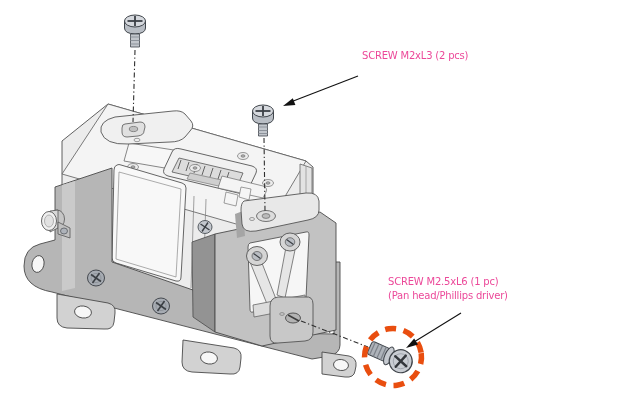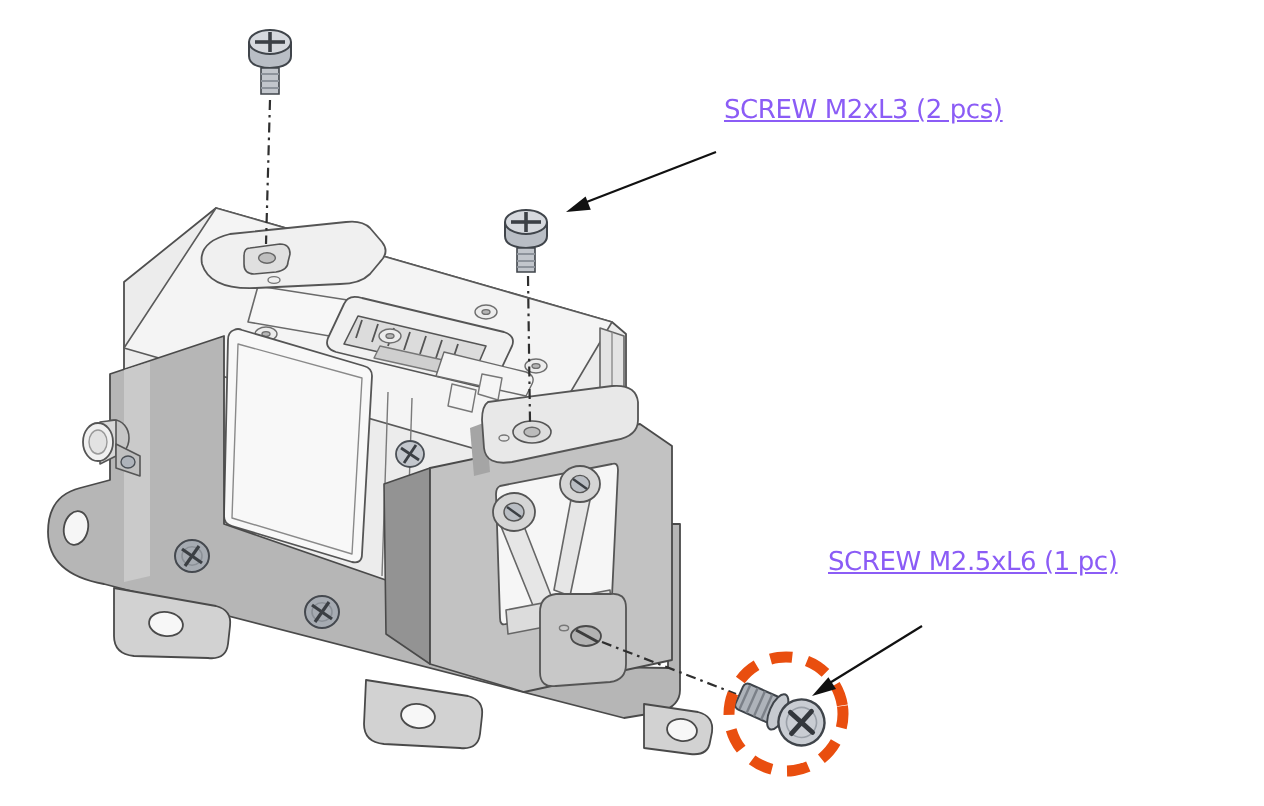--- a/index.html
+++ b/index.html
@@ -1,20 +1,20 @@
 <!DOCTYPE html>
 <html><head>
 <meta charset="utf-8">
 <style>
   html,body{margin:0;padding:0;background:#ffffff;}
   .stage{position:relative;width:632px;height:403px;background:#ffffff;overflow:hidden;
          font-family:"DejaVu Sans","Liberation Sans",sans-serif;}
   .stage svg{position:absolute;left:0;top:0;}
-  .callout{position:absolute;color:#8b5cf6;font-size:13px;line-height:14px;
-           letter-spacing:-0.2px;white-space:nowrap;text-decoration:underline;}
+  .callout{position:absolute;color:#ec4899;font-size:10px;line-height:14px;
+           letter-spacing:-0.2px;white-space:nowrap;}
   .callout div{height:14px;}
 </style>
 </head>
 <body>
 
 <div class="stage">
 
 <svg width="632" height="403" viewBox="0 0 632 403">
 
   <g stroke-linejoin="round">
@@ -186,17 +186,18 @@
   </g>
   <g>
     <line x1="461" y1="313" x2="414" y2="342" stroke="#111111" stroke-width="1.1"></line>
     <polygon points="406,348 414.2,338.6 418,344.5" fill="#111111"></polygon>
   </g>
 </svg>
 
 <div class="callout" style="left:362px;top:49px;">
   <div>SCREW M2xL3 (2 pcs)</div>
 </div>
-<div class="callout" style="left:414px;top:275px;">
+<div class="callout" style="left:388px;top:275px;">
   <div>SCREW M2.5xL6 (1 pc)</div>
+  <div>(Pan head/Phillips driver)</div>
 </div>
 
 </div>
 
 </body></html>

